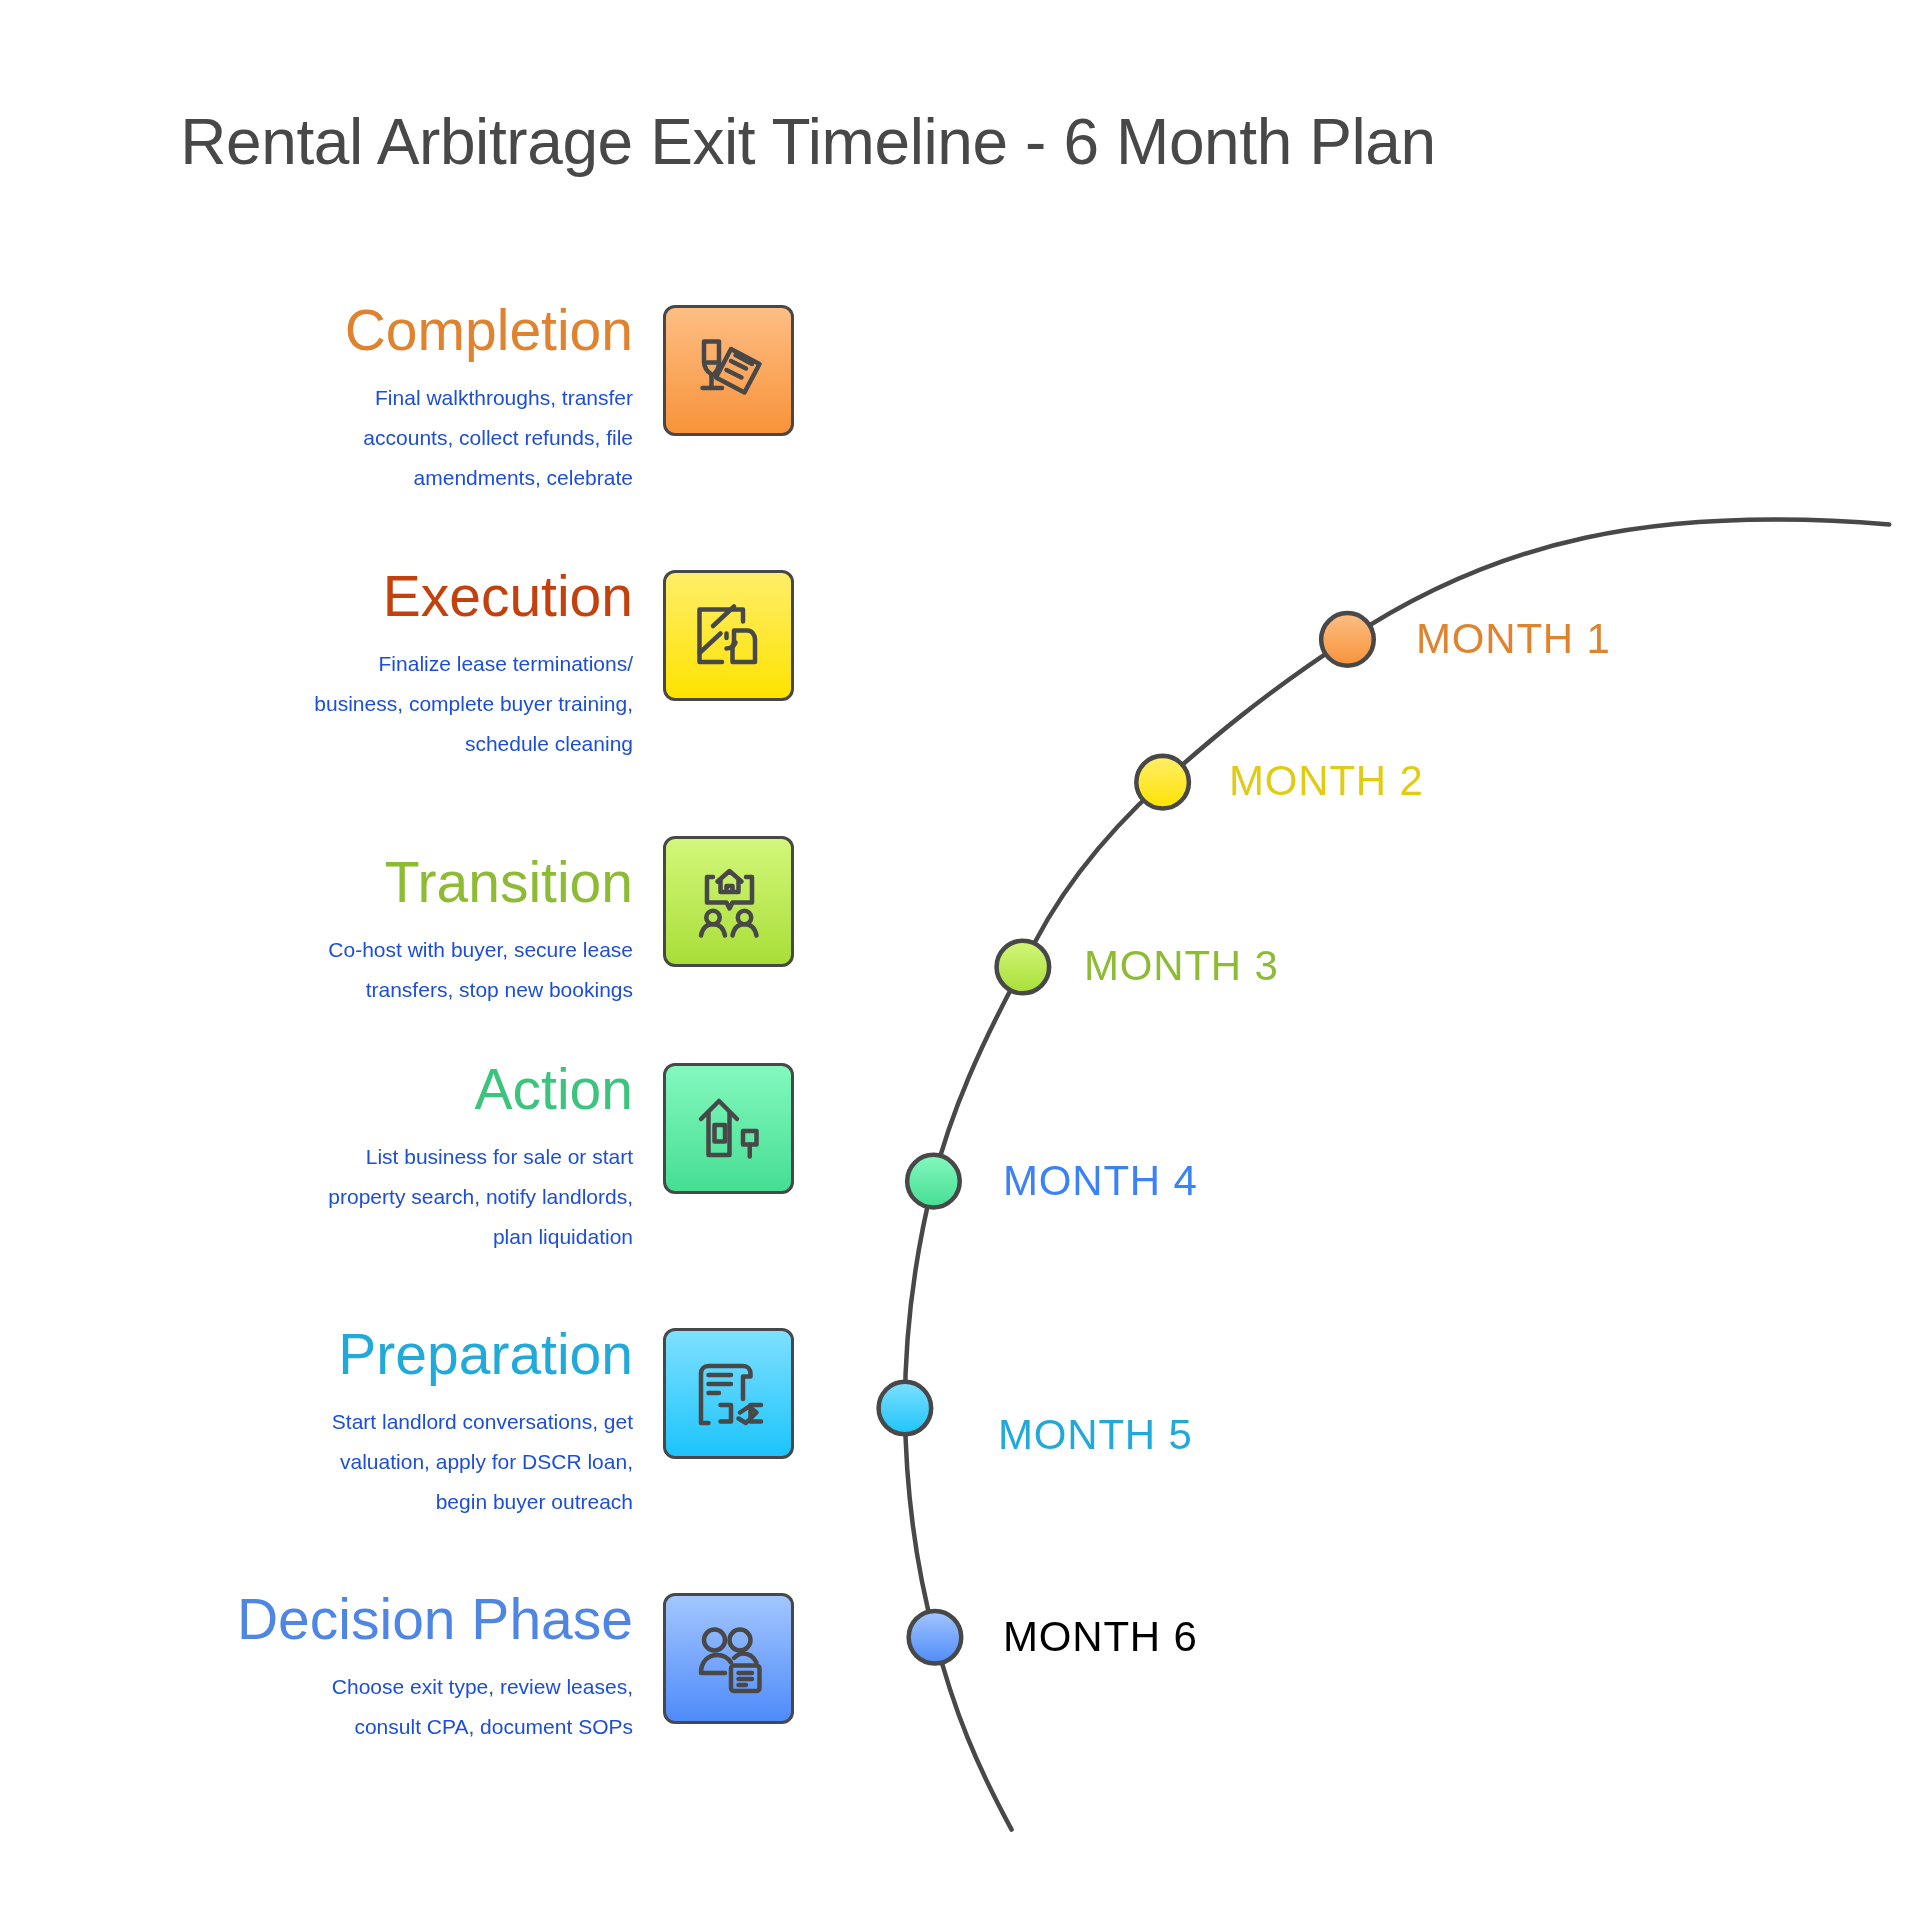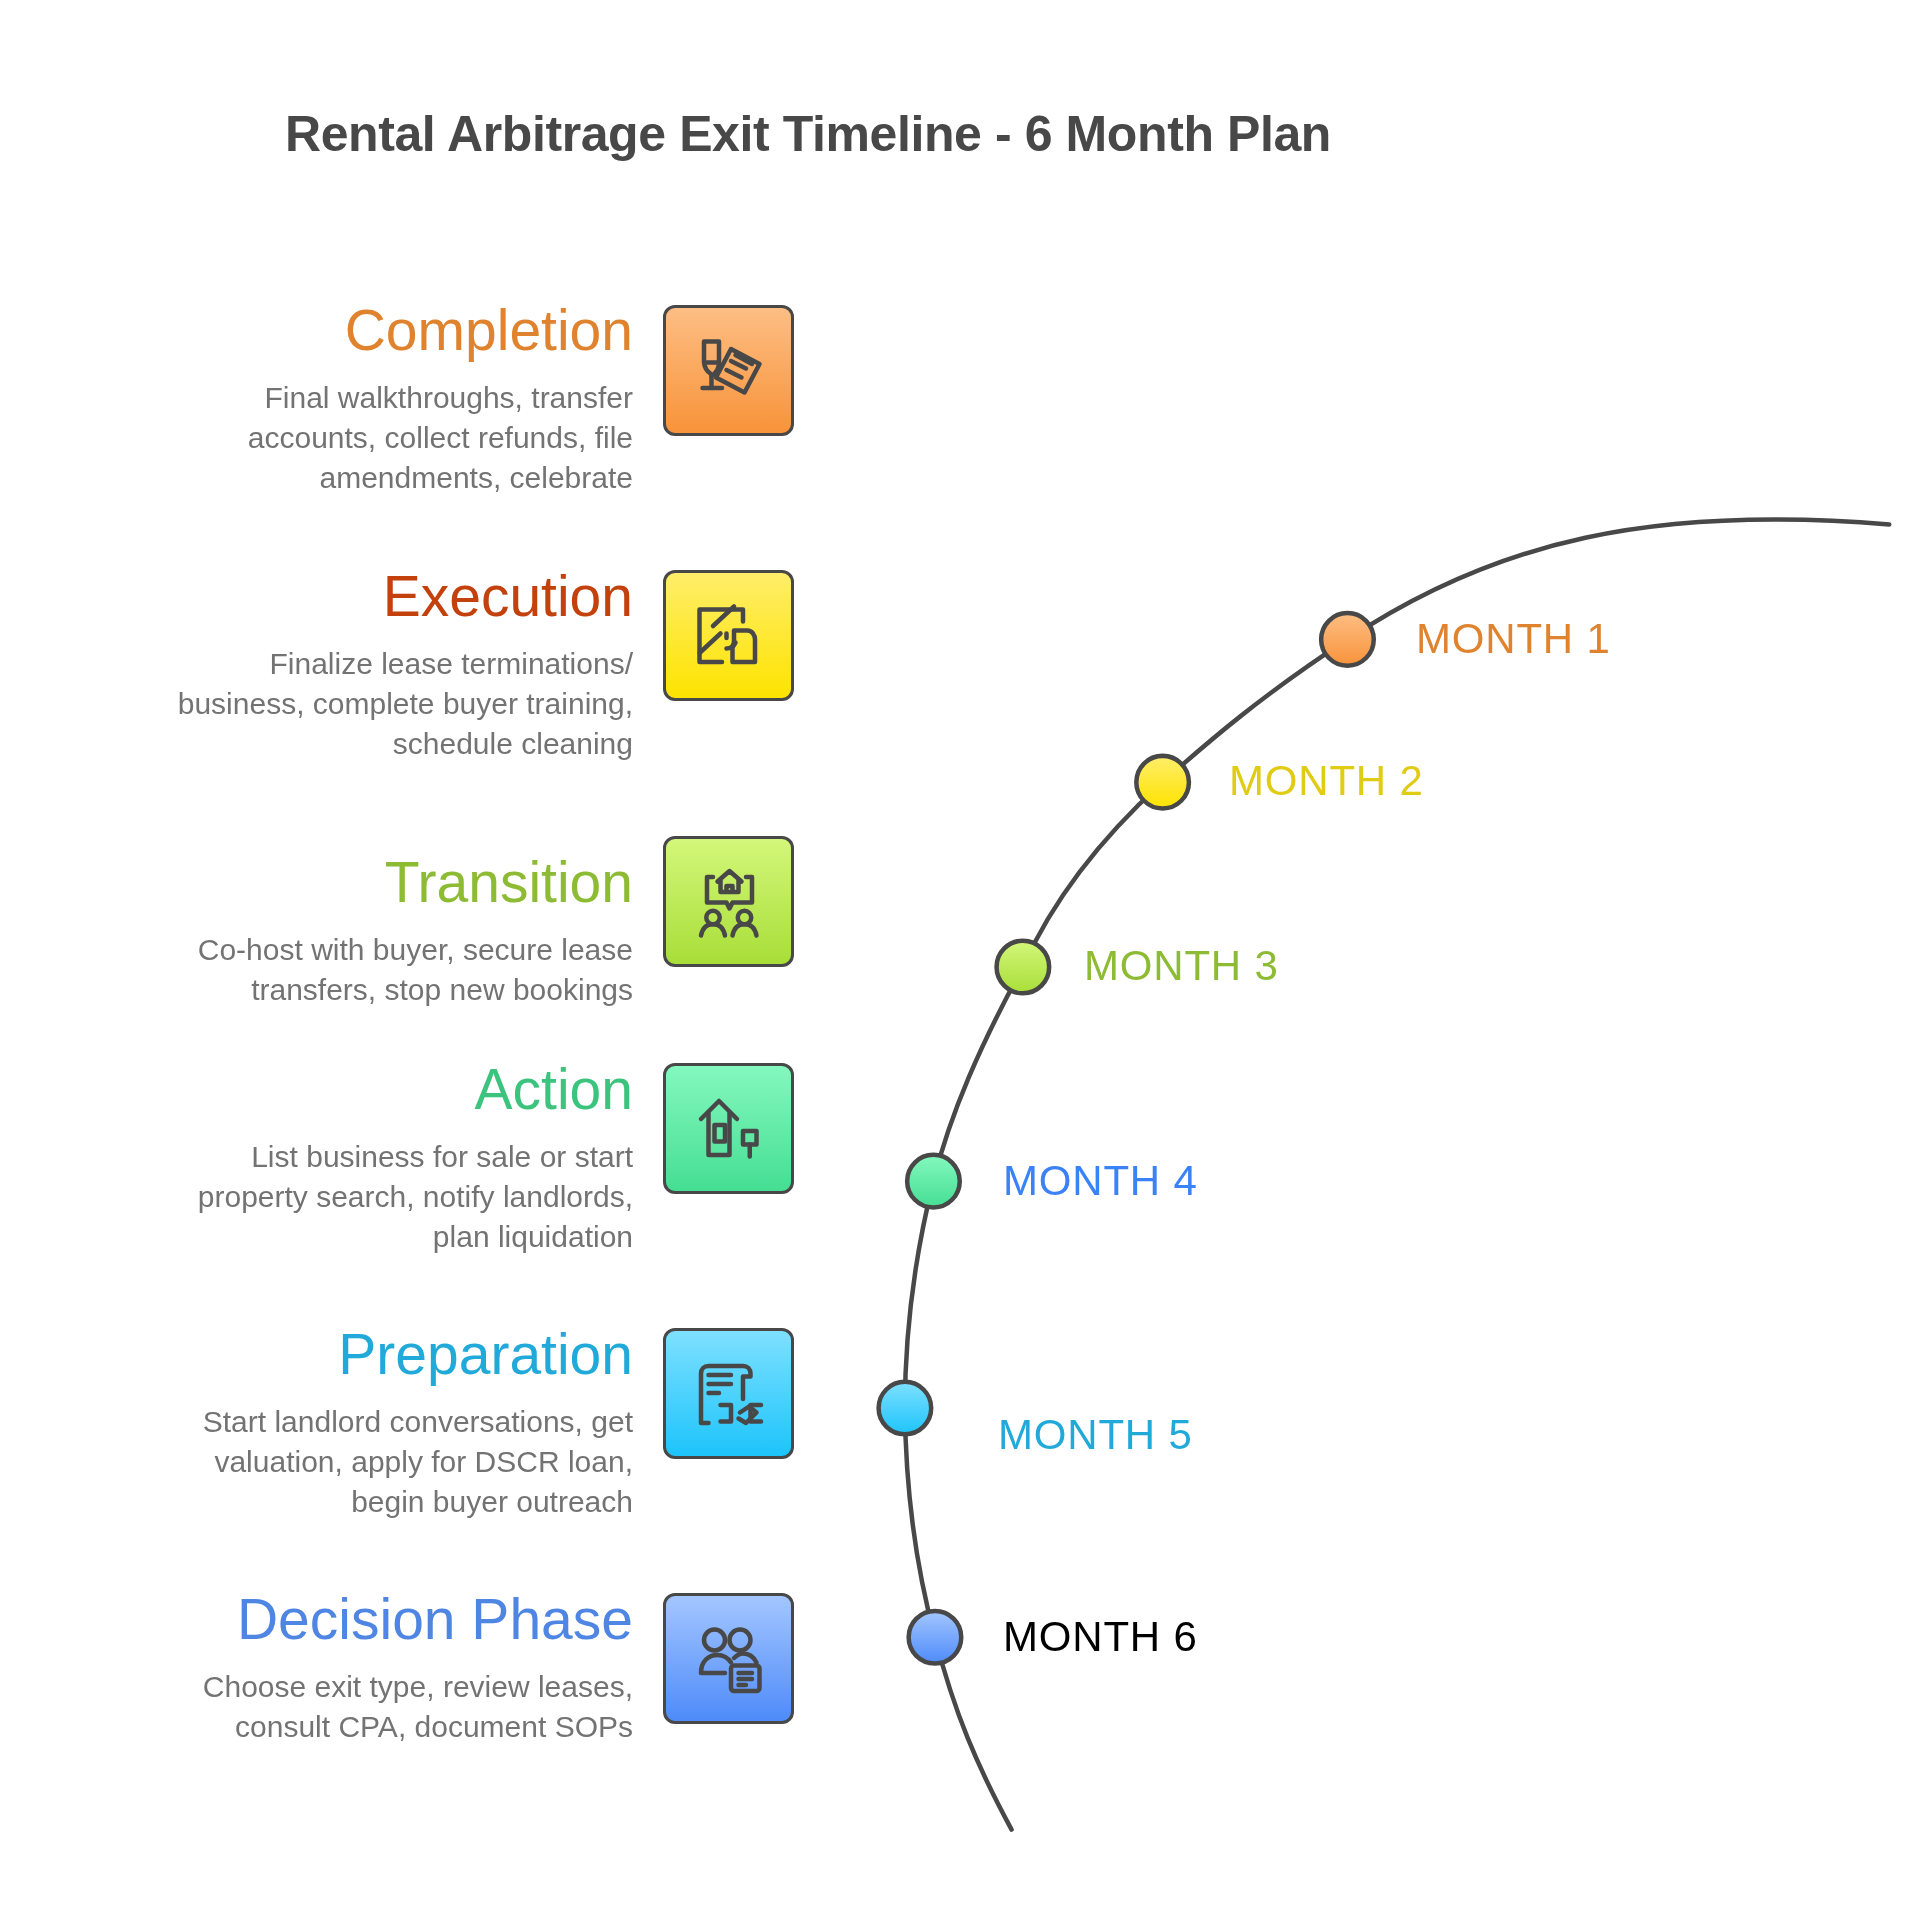--- a/index.html
+++ b/index.html
@@ -1,22 +1,22 @@
 <!DOCTYPE html>
 <html style="font-size:12px"><head>
 <meta charset="utf-8">
 <style>
   html, body { margin:0; padding:0; background:#ffffff; }
   body { width:1924px; height:1919px; position:relative; overflow:hidden;
          font-family:"Liberation Sans", "DejaVu Sans", sans-serif; }
   .title { position:absolute; left:0; top:105px; width:1616px; text-align:center;
-           font-size:50px; font-weight:bold; color:#484848; letter-spacing:-0.4px; }
+           font-size:64px; font-weight:normal; color:#484848; letter-spacing:-0.4px; }
   .phase { position:absolute; right:1291px; width:571px; text-align:right; }
   .phase .heading { font-size:57px; line-height:53px; margin-bottom:21px; }
-  .phase .desc { font-size:30px; line-height:40px; color:#737373; }
+  .phase .desc { font-size:21px; line-height:40px; color:#1d4ed8; }
   .icon-box { position:absolute; left:663px; width:131px; height:131px;
               border:3.8px solid #484848; border-radius:12px; box-sizing:border-box; }
   .icon-box svg { position:absolute; left:16.5px; top:16.5px; width:90px; height:90px; }
   .month { position:absolute; font-size:42px; letter-spacing:0.8px; }
   svg.arc { position:absolute; left:0; top:0; }
 </style>
 </head>
 <body>
 
 <div class="title">Rental Arbitrage Exit Timeline - 6 Month Plan</div>

